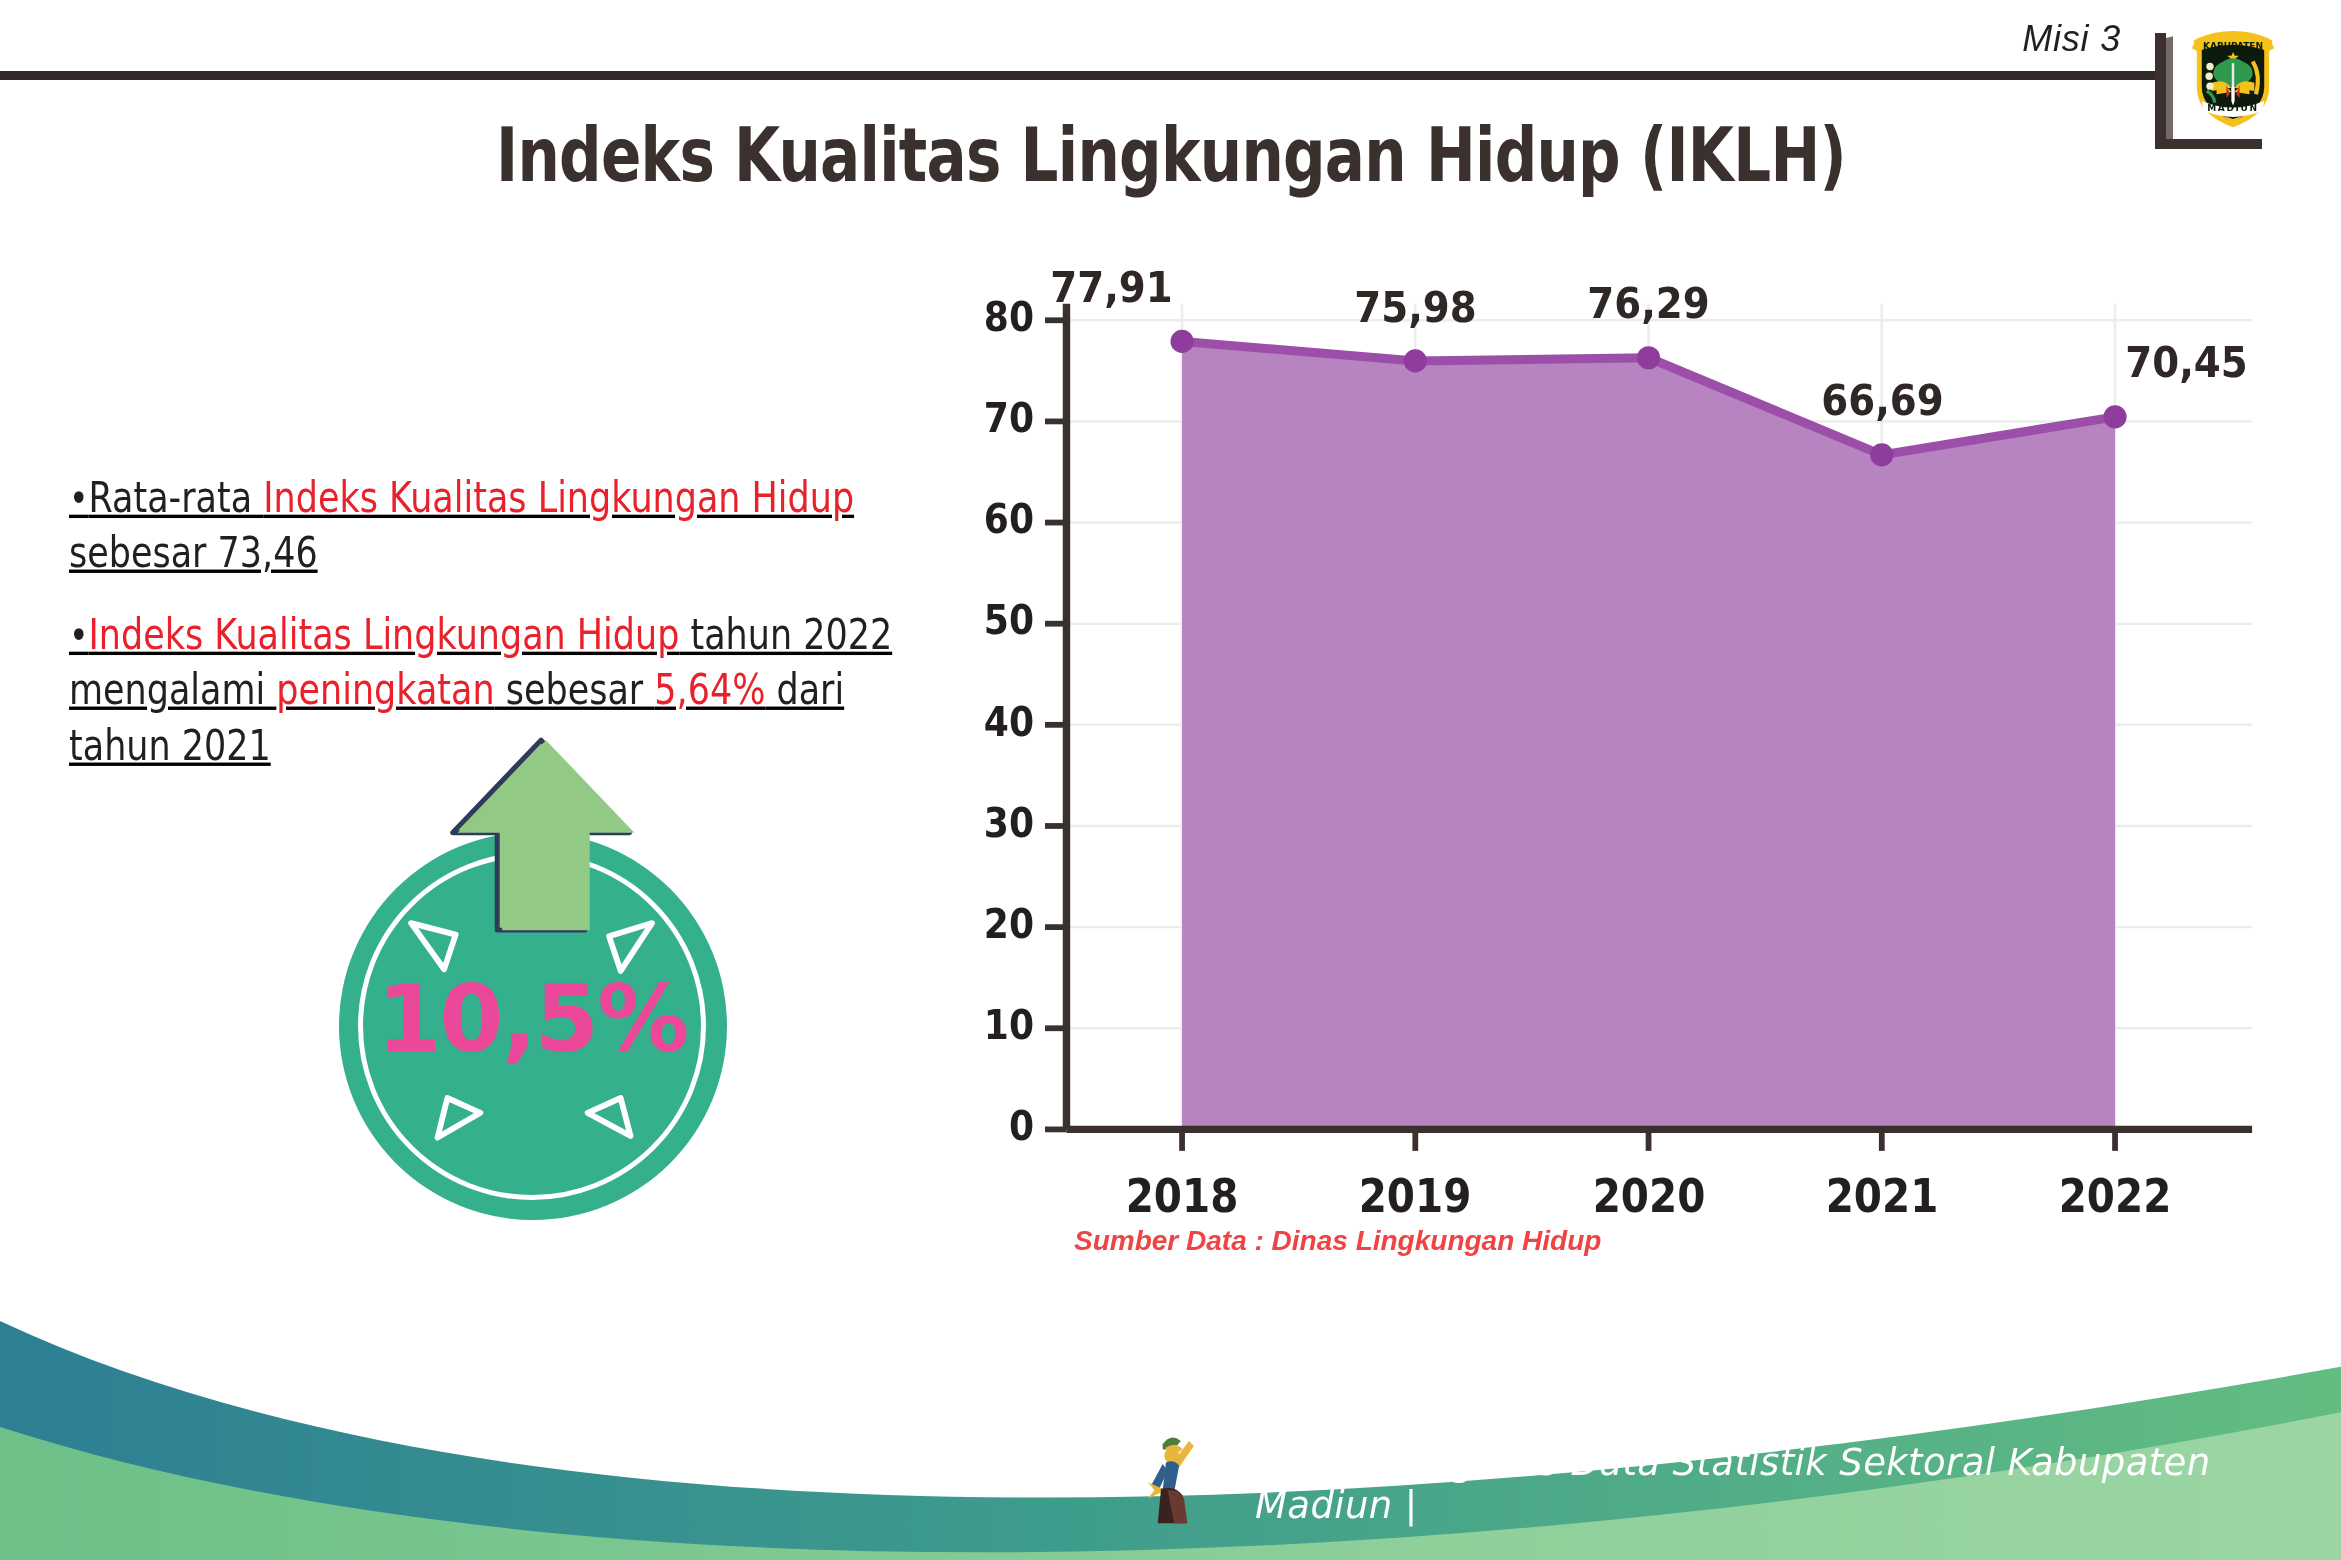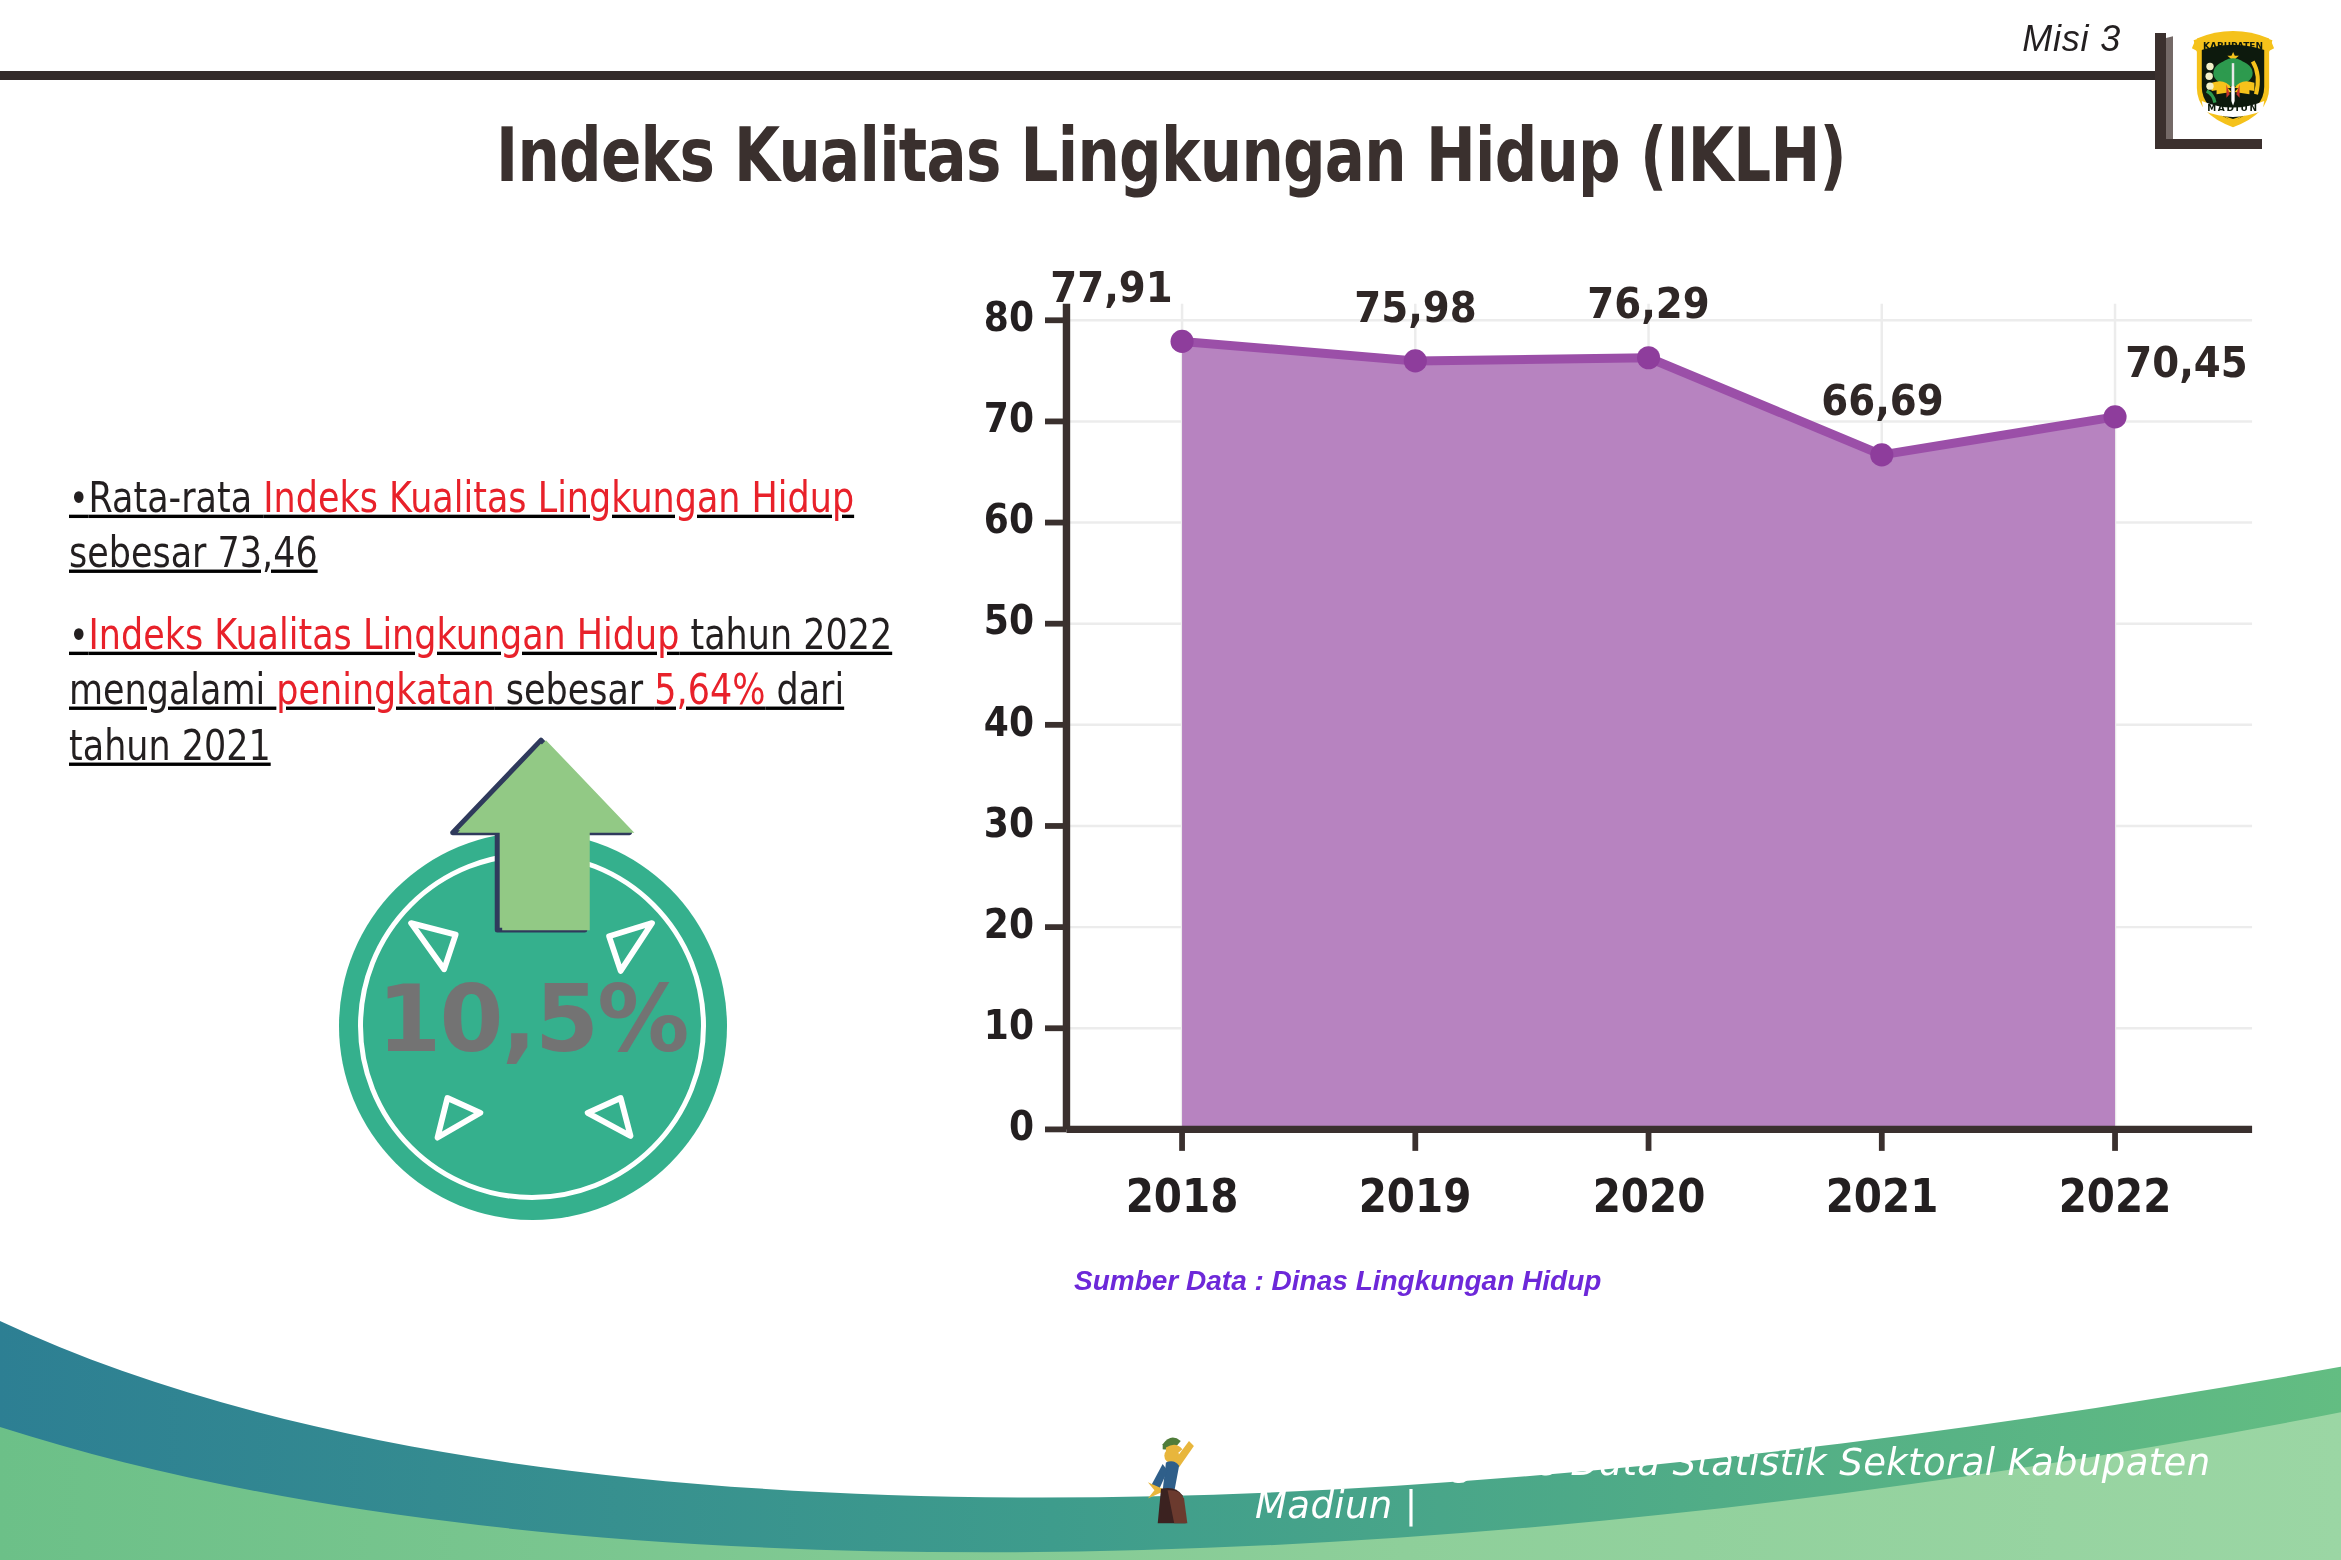--- a/index.html
+++ b/index.html
@@ -74,21 +74,21 @@
   #badge-circle {
     position:absolute; left:16.5px; top:97px; width:388px; height:388px;
     border-radius:50%; background:#35b08d;
   }
   #badge-ring {
     position:absolute; left:36px; top:117px; width:348px; height:348px;
     border-radius:50%; border:5.8px solid #ffffff;
   }
   #badge-value {
     position:absolute; left:16.5px; top:231px; width:388px;
-    text-align:center; color:#737373;
+    text-align:center; color:#ec4899;
     font-family:"DejaVu Sans", sans-serif; font-weight:bold;
     font-size:92px; letter-spacing:-1.7px;
   }
   #badge-arrow { position:absolute; left:124px; top:0px; width:190px; height:211px; }
 
   
   #chart { position:absolute; left:974px; top:297px; width:1288px; height:892px; }
   #chart svg { display:block; }
   .ylab {
     position:absolute; text-align:right; width:91px;
@@ -105,21 +105,21 @@
   .dlab {
     position:absolute; text-align:center; width:215px;
     font-family:"DejaVu Sans", sans-serif; font-weight:bold;
     font-size:43px; color:#2f2726;
     transform:scaleX(.9); transform-origin:center bottom;
   }
   #source-note {
     position:absolute; left:1074px; top:1225px;
     font-family:"Liberation Sans", sans-serif;
     font-weight:bold; font-style:italic;
-    font-size:28px; color:#6d28d9;margin-top:40px;
+    font-size:28px; color:#ef4444;
   }
 
   
   #footer { position:absolute; left:0; bottom:0; width:2342px; height:273px; }
   #footer-text {
     position:absolute; left:1214px; top:1441px;
     font-family:"DejaVu Sans", sans-serif;
     font-style:italic; font-size:37px; color:#ffffff;
     letter-spacing:0.4px;
     margin-left:41px;

